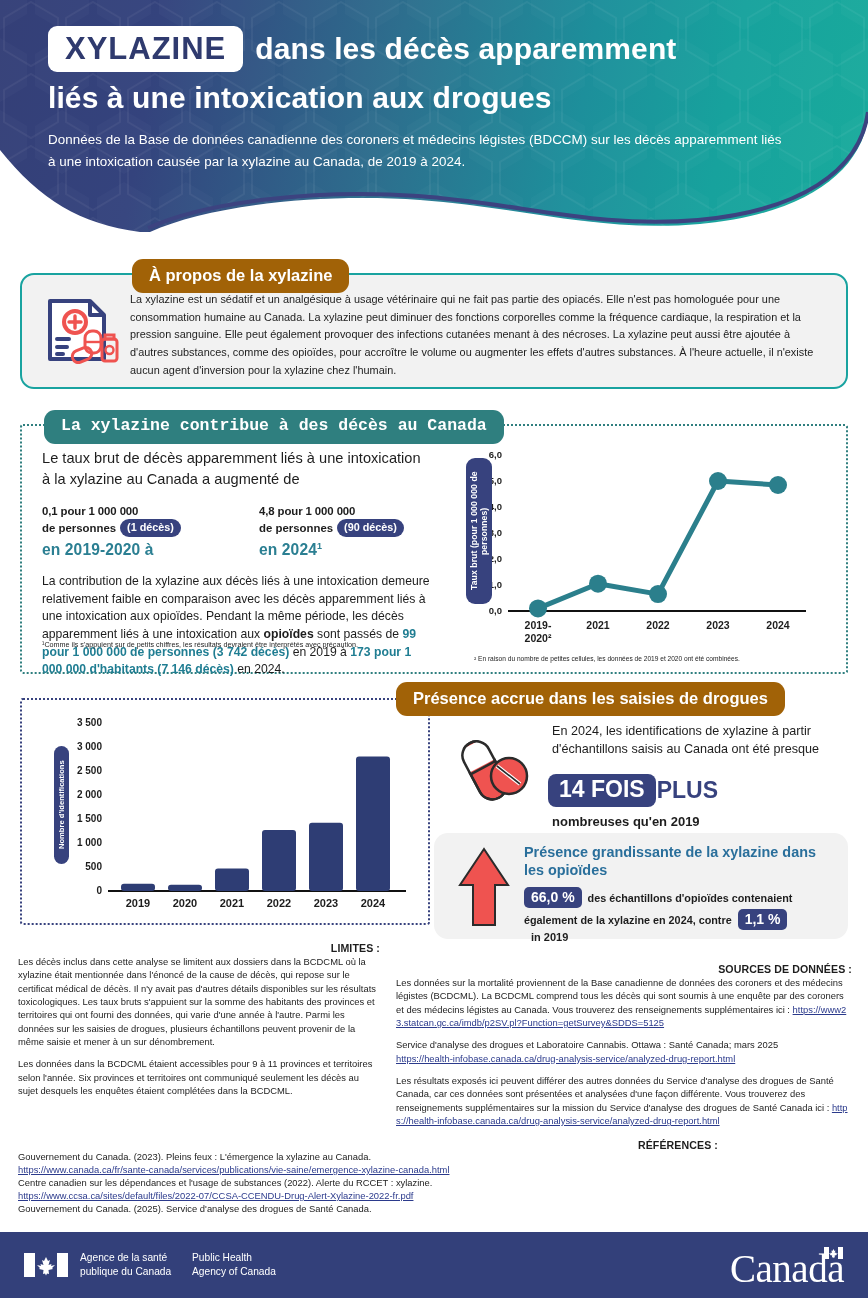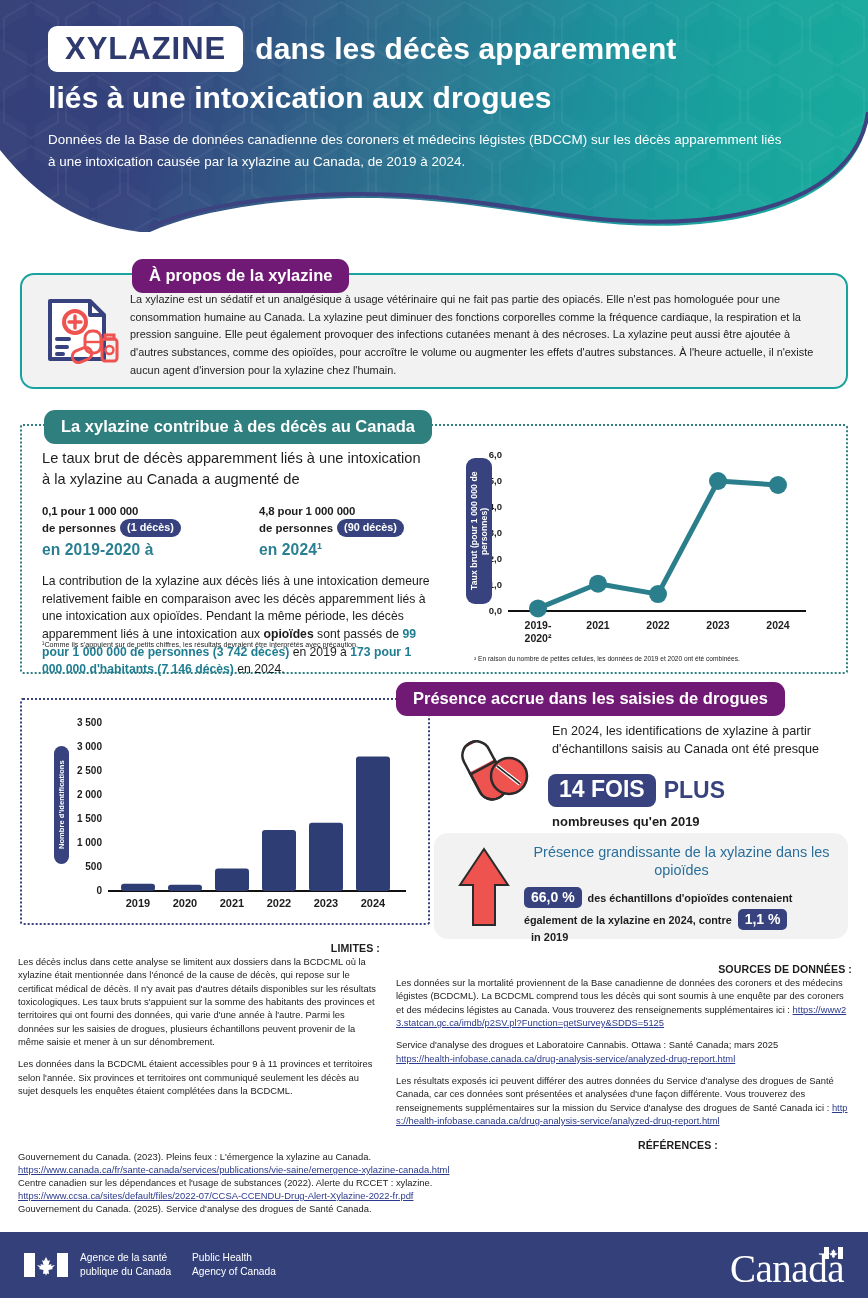--- a/index.html
+++ b/index.html
@@ -40,22 +40,22 @@
   .subtitle {
     color: #fff; font-size: 13.4px; line-height: 1.65; margin-top: 14px;
     width: 740px; letter-spacing: .05px;
   }
 
   
   .pill-head {
     display: inline-block; color: #fff; font-size: 16.5px; font-weight: bold;
     padding: 6px 17px 7px; border-radius: 11px; line-height: 1.25; white-space: nowrap;
   }
-  .pill-navy { background: #701a75; }
-  .pill-teal { background: #2f7f7f; }
+  .pill-navy { background: #a16207; }
+  .pill-teal { background: #2f7f7f; font-family: Liberation Mono, monospace; }
 
   
   .about {
     position: absolute; left: 20px; top: 273px; width: 828px; height: 116px;
     background: #f2f2f2; border: 2px solid #19a3a0; border-radius: 14px;
   }
   .about-head { position: absolute; left: 110px; top: -16px; z-index: 4; }
   .about-icon { position: absolute; left: 22px; top: 20px; width: 78px; height: 78px; }
   .about-text {
     position: absolute; left: 108px; top: 16px; width: 700px;
@@ -106,31 +106,31 @@
   .ylabel-pill2 {
     position: absolute; background: #37427e; color: #fff; border-radius: 8px;
     font-size: 7.6px; font-weight: bold; writing-mode: vertical-rl; transform: rotate(180deg);
     padding: 6px 3px; text-align: center;
   }
 
   
   .right14 { position: absolute; left: 440px; top: 722px; width: 408px; }
   .pill-icon { position: absolute; left: 18px; top: 8px; width: 74px; height: 74px; }
   .r14-text { position: absolute; left: 112px; top: 0px; width: 294px; font-size: 12.6px; line-height: 1.44; color: #1d1d1d; }
-  .r14-big { position: absolute; left: 108px; top: 52px; display: flex; align-items: center; gap: 8px; }
+  .r14-big { position: absolute; left: 108px; top: 52px; display: flex; align-items: center; gap: 1px; }
   .chip14 { background: #37427e; color: #fff; font-size: 23px; font-weight: bold; border-radius: 8px; padding: 3px 11px 5px; line-height: 1.1; }
   .plus14 { color: #37427e; font-size: 23px; font-weight: bold; }
   .r14-sub { position: absolute; left: 112px; top: 92px; font-size: 13px; font-weight: bold; color: #1d1d1d; }
 
   .opio {
     position: absolute; left: 434px; top: 833px; width: 414px; height: 106px;
     background: #f2f2f2; border-radius: 14px;
   }
   .arrow-icon { position: absolute; left: 22px; top: 12px; width: 56px; height: 84px; }
-  .opio-title { position: absolute; left: 90px; top: 10px; width: 315px; font-size: 14.4px; font-weight: normal; color: #2a6f9b; line-height: 1.26; text-align: center; }
+  .opio-title { position: absolute; left: 90px; top: 10px; width: 315px; font-size: 14.4px; font-weight: bold; color: #2a6f9b; line-height: 1.26; }
   .opio-l1 { position: absolute; left: 90px; top: 54px; display: flex; align-items: center; gap: 6px; }
   .opio-l2 { position: absolute; left: 90px; top: 76px; display: flex; align-items: center; gap: 6px; }
   .opio-l3 { position: absolute; left: 90px; top: 98px; font-size: 11px; font-weight: bold; color: #1d1d1d; padding-left: 7px; }
   .chipb { background: #37427e; color: #fff; border-radius: 5px; font-size: 14px; font-weight: bold; padding: 2px 7px 3px; line-height: 1.15; }
   .opio-sm { font-size: 10.8px; font-weight: bold; color: #1d1d1d; }
 
   
   .limites { position: absolute; left: 18px; top: 942px; width: 362px; }
   .sec-title { font-size: 10.6px; font-weight: bold; color: #1d1d1d; letter-spacing: .1px; text-align: right; }
   .sec-body { font-size: 9.4px; line-height: 1.42; color: #1d1d1d; margin-top: 1px; }

